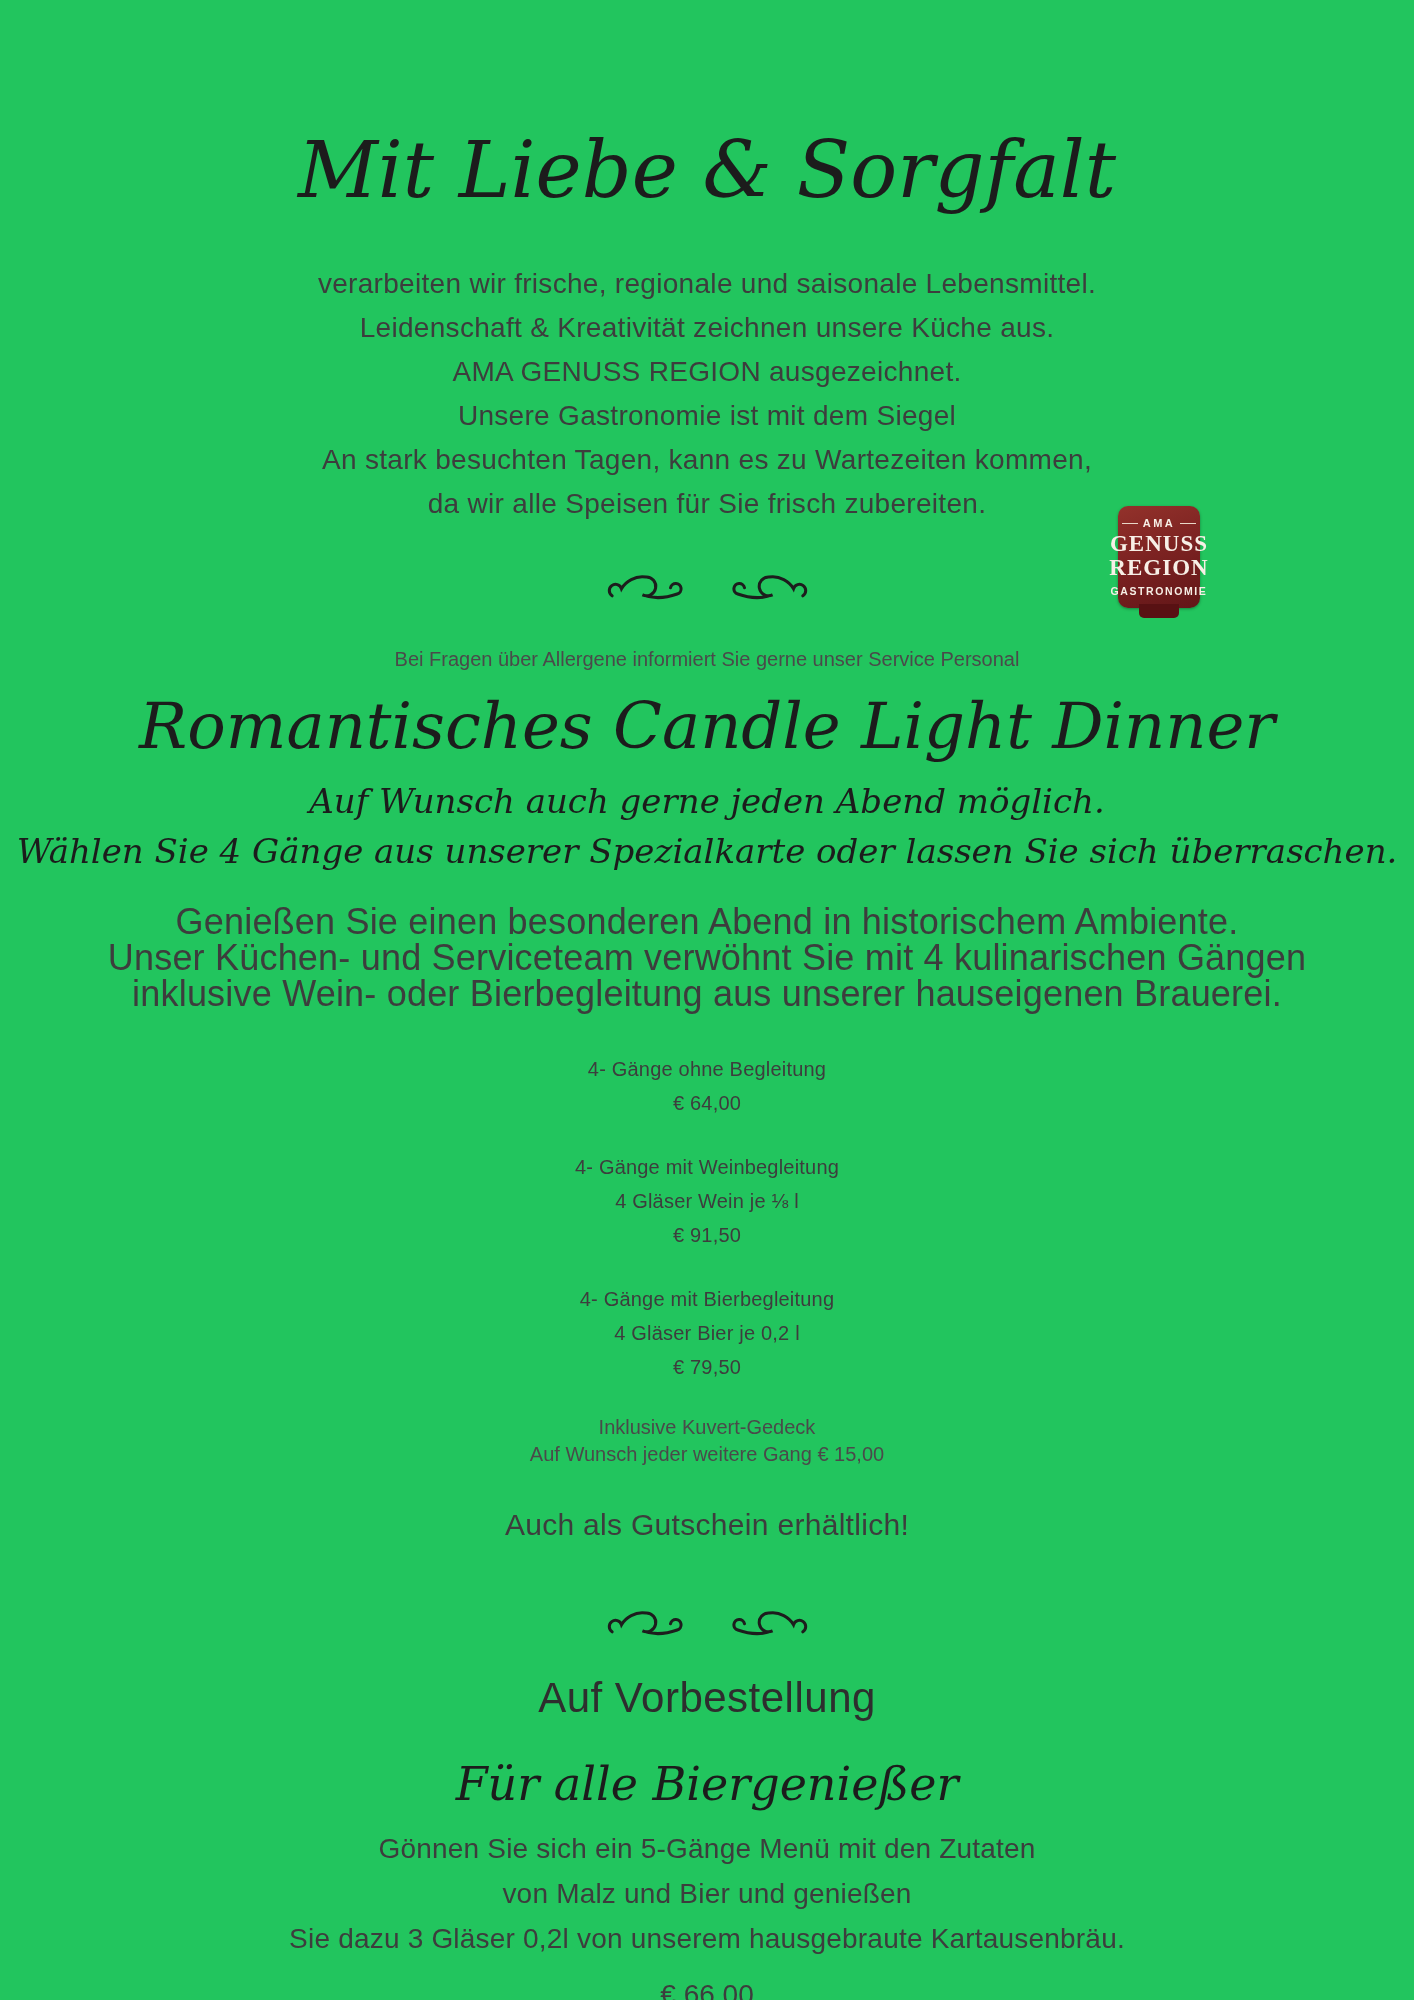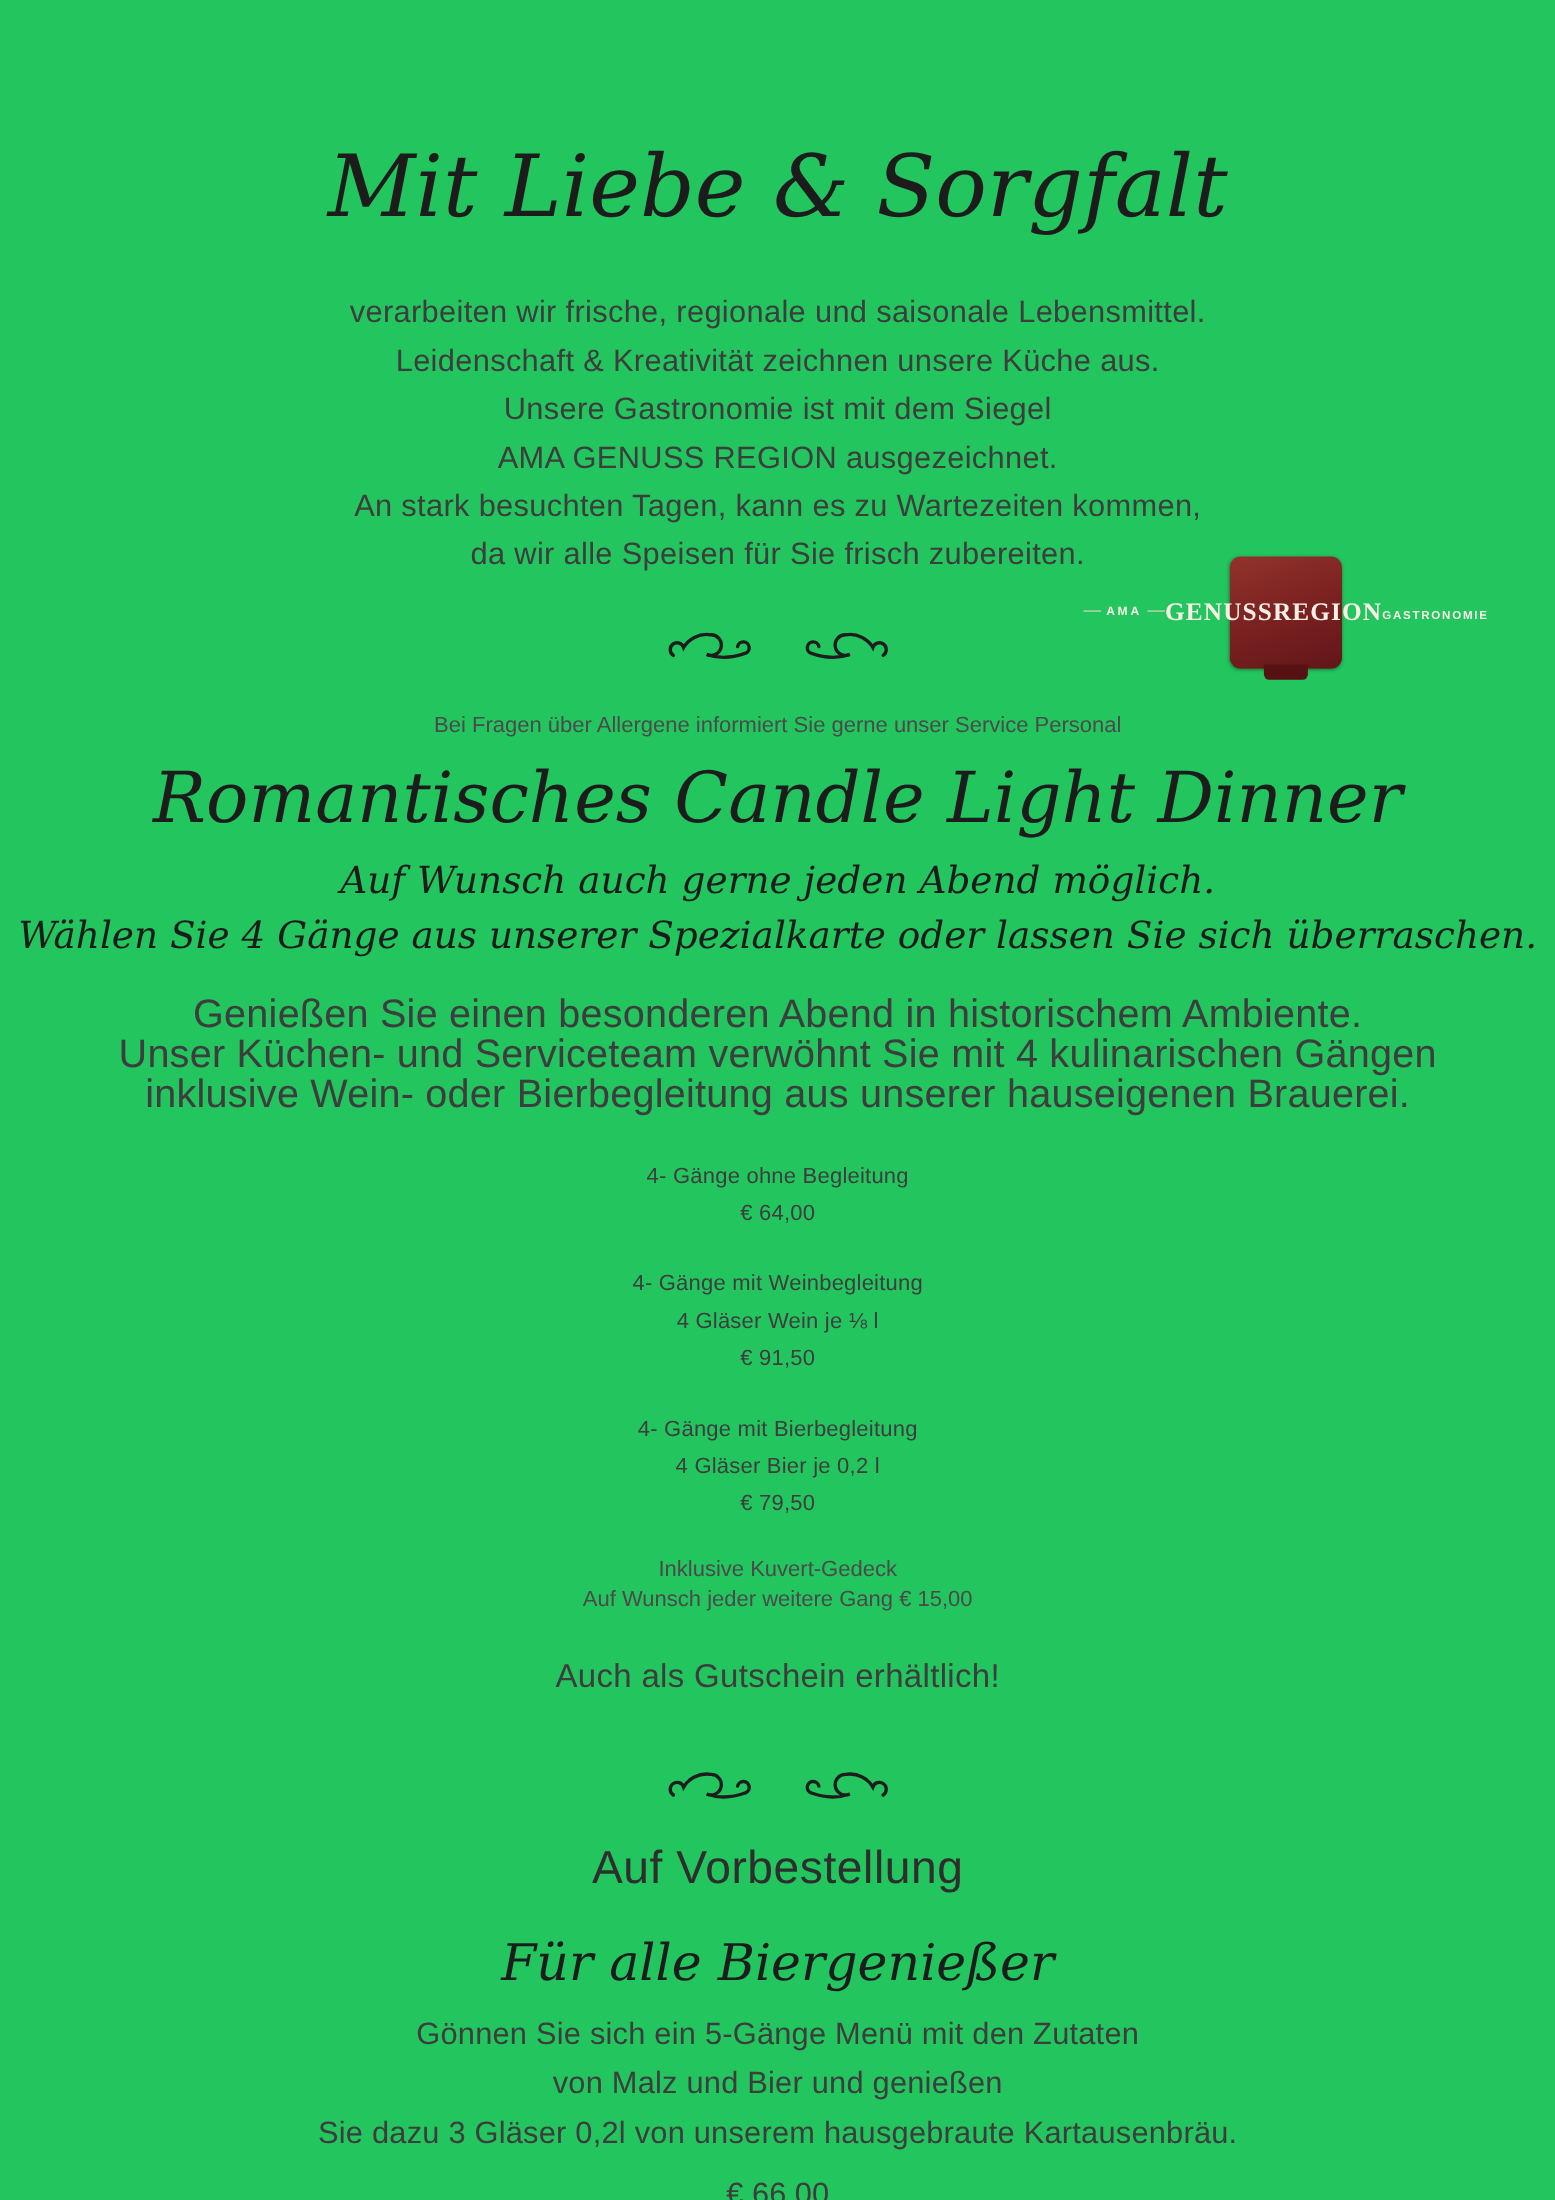--- a/index.html
+++ b/index.html
@@ -67,28 +67,28 @@
   }
   .title-beer { font-size: 46px; margin-top: 30px; line-height: 1.4; }
   .desc-beer { margin-top: 10px; font-size: 28px; line-height: 45px; letter-spacing: 0.2px; }
   .final-price { margin-top: 18px; font-size: 28px; }
 
   
   .badge {
     position: absolute;
     left: 1118px;
     top: 506px;
-    width: 102px;
+    width: 82px;
     height: 102px;
     border-radius: 10px;
     background: linear-gradient(160deg, #93322b 0%, #7d2322 45%, #621618 100%);
     box-shadow: 0 1px 3px rgba(0,0,0,0.35);
     color: #f7efe6;
     display: flex;
-    flex-direction: row;
+    flex-direction: column;
     align-items: center;
     justify-content: center;
     text-align: center;
   }
   .badge-tab {
     position: absolute;
     bottom: -10px;
     left: 50%;
     transform: translateX(-50%);
     width: 40px;
@@ -124,22 +124,22 @@
 </head>
 <body>
 
 <div class="page">
 
   <h1 class="script title-main">Mit Liebe &amp; Sorgfalt</h1>
 
   <div class="intro">
     <div>verarbeiten wir frische, regionale und saisonale Lebensmittel.</div>
     <div>Leidenschaft &amp; Kreativität zeichnen unsere Küche aus.</div>
+    <div>AMA GENUSS REGION ausgezeichnet.</div>
     <div>Unsere Gastronomie ist mit dem Siegel</div>
-    <div>AMA GENUSS REGION ausgezeichnet.</div>
     <div>An stark besuchten Tagen, kann es zu Wartezeiten kommen,</div>
     <div>da wir alle Speisen für Sie frisch zubereiten.</div>
   </div>
 
   <div class="badge">
     <div class="badge-tab"></div>
     <div class="badge-top">
       <span class="dash"></span>
       <span>AMA</span>
       <span class="dash"></span>

